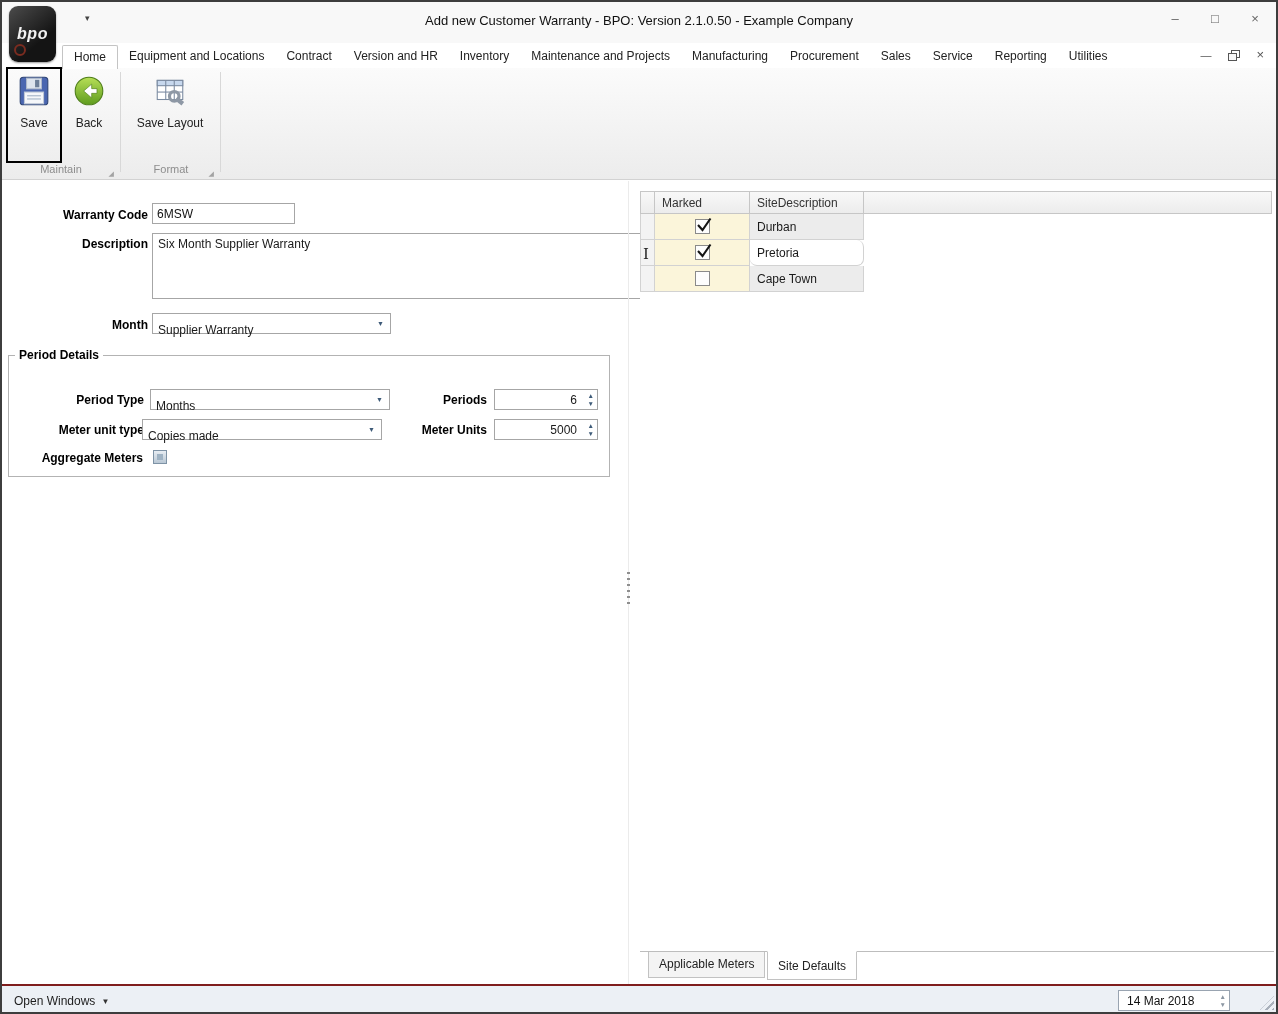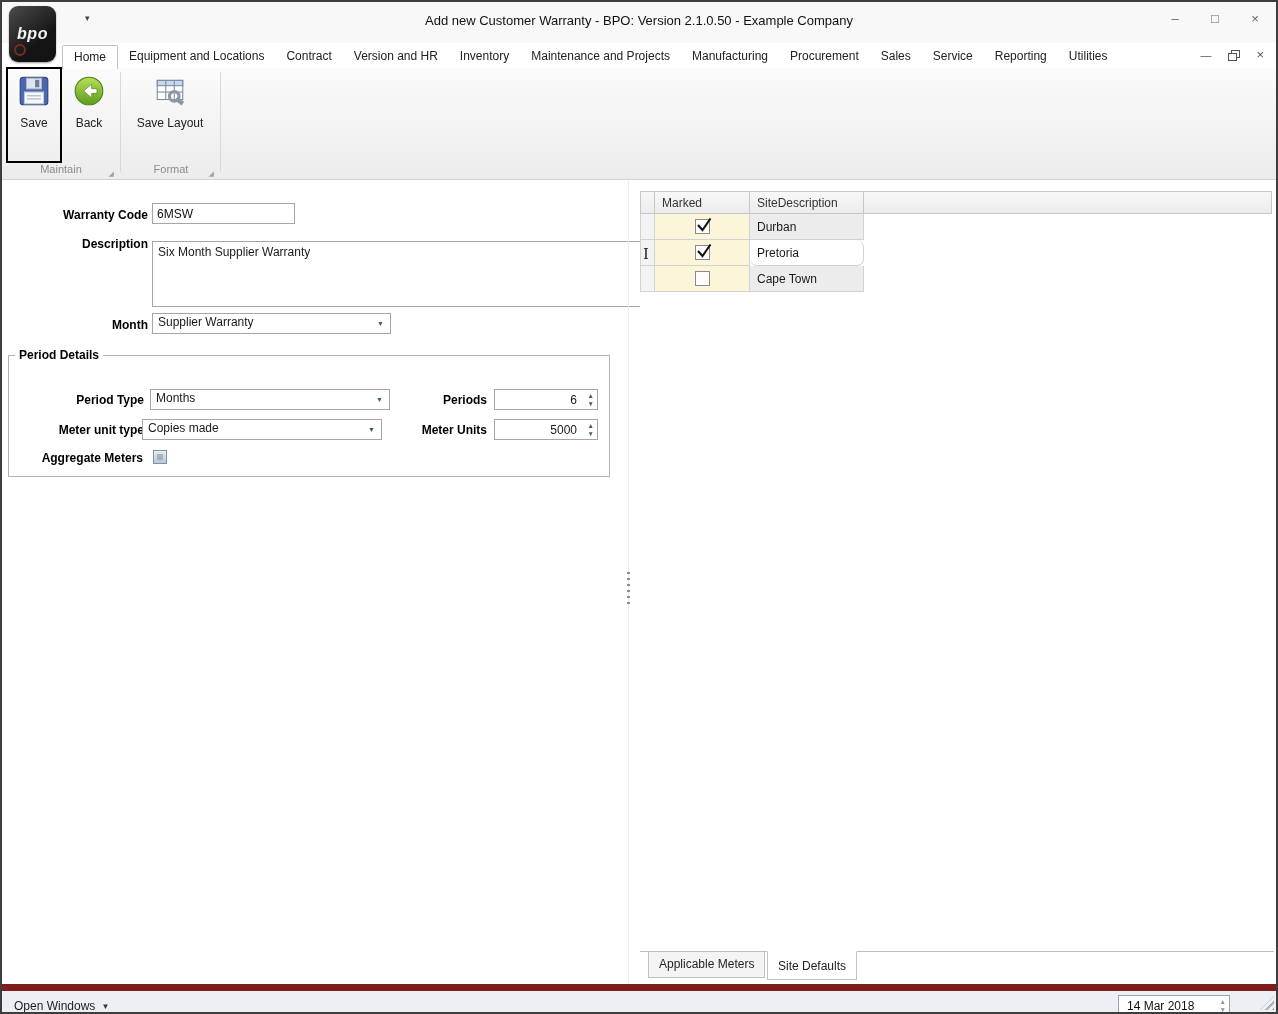--- a/index.html
+++ b/index.html
@@ -37,21 +37,21 @@
   .launcher { position:absolute; right:4px; top:5px; font-size:7px; color:#a3a3a3; }
   .save-highlight { position:absolute; left:6px; top:67px; width:56px; height:96px; border:2px solid #000; z-index:40; pointer-events:none; }
 
   
   .main { position:absolute; left:0; top:181px; width:100%; height:803px; background:#fff; }
   .flabel { position:absolute; font-weight:bold; color:#000; text-align:right; white-space:nowrap; }
   .tbox { position:absolute; border:1px solid #a6a6a6; background:#fff; height:21px; font-size:12px; padding:2px 4px; color:#111; font-family:"Liberation Sans",sans-serif; }
   .memo { position:absolute; border:1px solid #a6a6a6; background:#fff; padding:3px 22px 3px 5px; overflow:hidden; }
   .memo .vscroll { position:absolute; right:0; top:0; bottom:0; width:17px; background:#f2f2f2; border-left:1px solid #dcdcdc; }
   .memo .vscroll .sa { position:absolute; left:0; width:100%; text-align:center; font-size:8px; color:#7d7d7d; }
-  .dd { position:absolute; border:1px solid #a6a6a6; background:#fff; height:21px; padding:1px 20px 0 5px; }
+  .dd { position:absolute; border:1px solid #a6a6a6; background:#fff; height:21px; padding:9px 20px 0 5px; }
   .dd .arr { position:absolute; right:6px; top:6px; font-size:7px; color:#3d5a78; }
   .spin { position:absolute; border:1px solid #a6a6a6; background:#fff; height:21px; padding:3px 20px 0 5px; text-align:right; }
   .spin .arrs { position:absolute; right:3px; top:2px; display:flex; flex-direction:column; gap:1px; }
   .spin .arrs span { font-size:6.5px; line-height:7px; color:#3d5a78; }
   .groupbox { position:absolute; border:1px solid #b3b3b3; }
   .groupbox .legend { position:absolute; top:-8px; left:6px; background:#fff; padding:0 4px; font-weight:bold; color:#000; }
   .agg-check { position:absolute; width:14px; height:14px; border:1px solid #7e93a6; background:linear-gradient(#e7edf3,#b9c7d4); }
   .agg-check::after { content:""; position:absolute; left:3px; top:3px; width:6px; height:6px; background:#9fb3c4; }
 
   
@@ -71,21 +71,21 @@
   .gridcheck svg { display:none; position:absolute; left:-2px; top:-5px; }
   .gridcheck.checked svg { display:block; }
   .ibeam { position:absolute; left:643px; top:245px; font-family:"DejaVu Serif", serif; font-size:15px; color:#222; z-index:10; }
 
   
   .tabstrip { position:absolute; left:640px; top:951px; width:634px; height:33px; border-top:1px solid #bdbdbd; background:#fff; }
   .btab { position:absolute; top:0; height:26px; line-height:25px; padding:0 10px; border:1px solid #c2c2c2; border-top:none; background:#f4f4f4; color:#222; white-space:nowrap; }
   .btab.active { top:-1px; height:29px; line-height:28px; background:#fff; border-top:1px solid #fff; z-index:2; }
 
   
-  .statusbar { position:absolute; left:0; top:984px; width:100%; height:30px; background:#ecf0f5; border-top:7px solid #7f1d1d; }
+  .statusbar { position:absolute; left:0; top:984px; width:100%; height:30px; background:#ecf0f5; border-top:2px solid #7f1d1d; }
   .openwin { position:absolute; left:14px; top:8px; color:#1d1d1d; display:flex; align-items:center; gap:6px; }
   .openwin .cw { font-size:8px; color:#333; }
   .date-editor { position:absolute; left:1118px; top:4px; width:112px; height:21px; background:#fff; border:1px solid #99a4b1; padding:3px 22px 0 8px; color:#111; }
   .date-editor .arrs { position:absolute; right:3px; top:2px; display:flex; flex-direction:column; gap:1px; }
   .date-editor .arrs span { font-size:6.5px; line-height:7px; color:#8b96a2; }
   .grip { position:absolute; right:4px; bottom:4px; width:14px; height:14px; background:repeating-linear-gradient(135deg, transparent 0 3px, #a9b1bb 3px 5px); clip-path:polygon(100% 0, 100% 100%, 0 100%); }
 </style>
 </head>
 <body>
 
@@ -173,21 +173,21 @@
     </div>
   </div>
 
   <div class="save-highlight"></div>
 
   <div class="main">
     <div class="flabel" style="left:20px;width:128px;top:27px;">Warranty Code</div>
     <input class="tbox" style="left: 152px; top: 22px; width: 143px;" value="6MSW">
 
     <div class="flabel" style="left:20px;width:128px;top:56px;">Description</div>
-    <div class="memo" style="left:152px;top:60px;width:506px;height:66px;">
+    <div class="memo" style="left:152px;top:52px;width:506px;height:66px;">
       <span>Six Month Supplier Warranty</span>
       <span class="vscroll">
         <span class="sa" style="top:3px;">▲</span>
         <span class="sa" style="bottom:3px;">▼</span>
       </span>
     </div>
 
     <div class="flabel" style="left:20px;width:128px;top:137px;">Month</div>
     <div class="dd" style="left:152px;top:132px;width:239px;">
       <span>Supplier Warranty</span>

